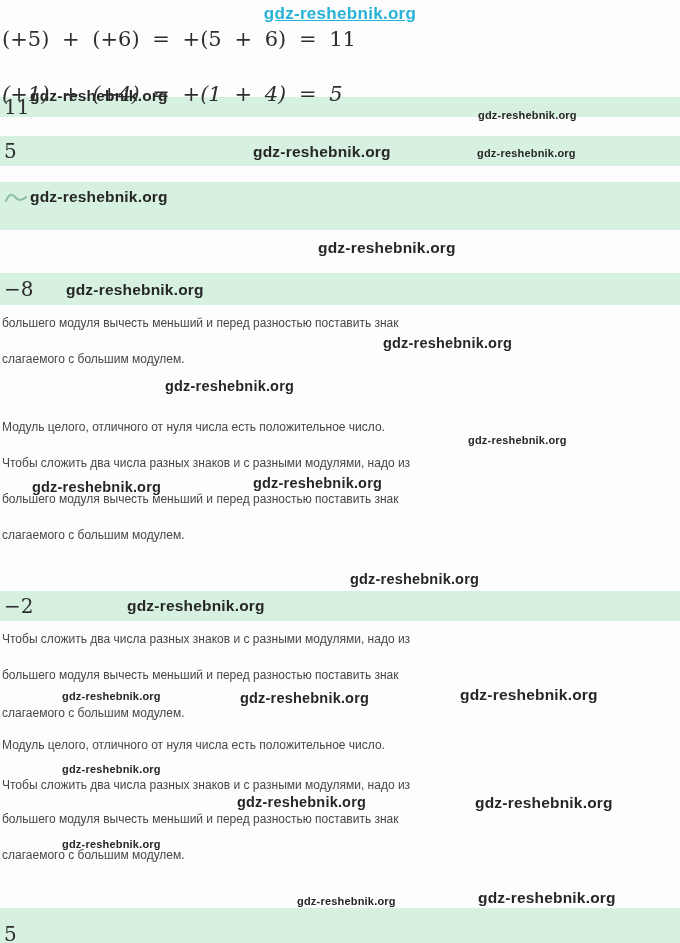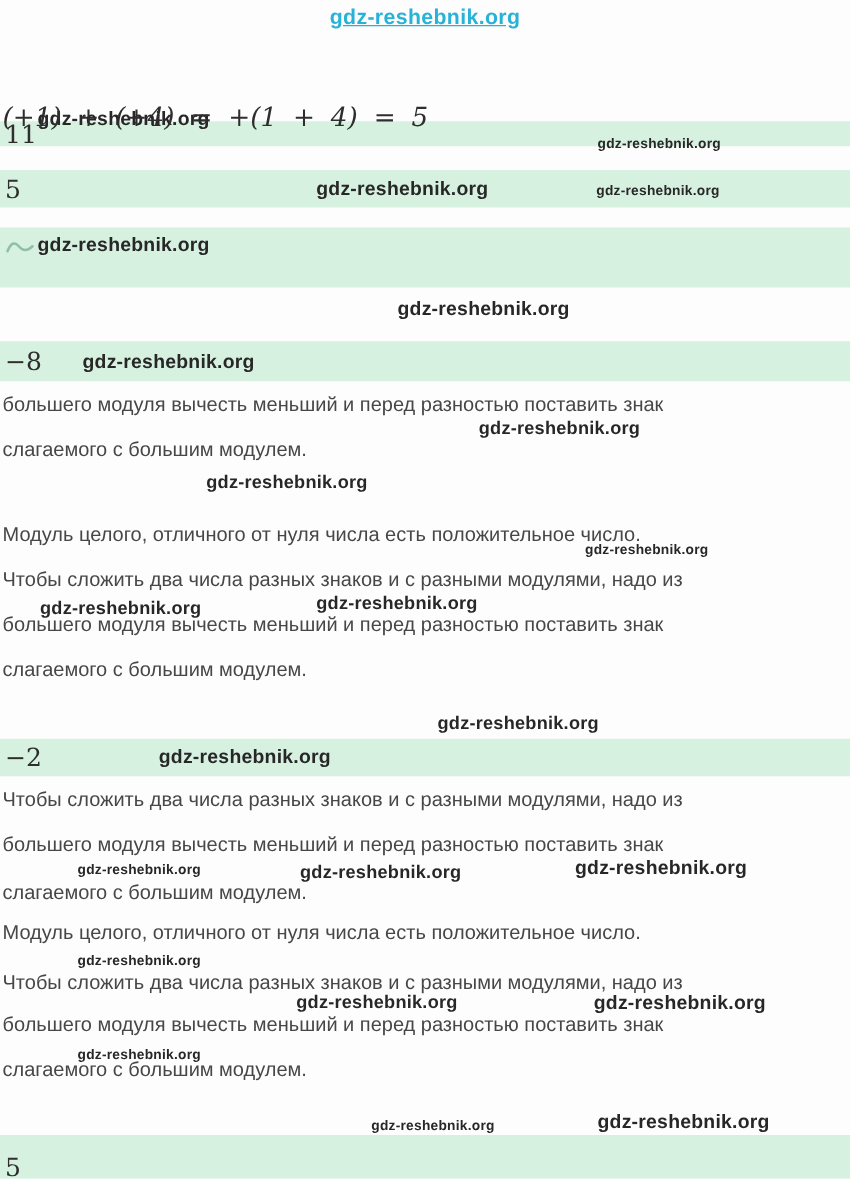--- a/index.html
+++ b/index.html
@@ -38,21 +38,21 @@
   .answer-val{
     position:absolute;
     left:4px;
     top:50%;
     transform:translateY(-50%);
     font-family:"DejaVu Serif","Liberation Serif",serif;
     font-size:20px;
     color:#2e2e2e;
   }
   .txt{
-    font-size:16px;
+    font-size:12px;
     color:#474747;
     text-align:center;
   }
   .wm{
     color:#272727;
     font-weight:700;
     letter-spacing:.2px;
   }
   .wm-sm{font-size:11px;font-weight:600;}
   .wm-md{font-size:14.5px;}
@@ -62,20 +62,21 @@
     left:4px;top:6px;
   }
 </style>
 </head>
 <body>
 
 <div class="page">
 
   <div class="abs top-link">gdz-reshebnik.org</div>
 
+  <div class="abs equation" style="left:2px;top:27px;">(+5) + (+6) = +(5 + 6) = 11</div>
   <div class="abs answer-bar" style="top:62px;height:20px;margin-top:35px;">
     <span class="answer-val">11</span>
     <span class="abs wm wm-sm" style="left:478px;top:12px;">gdz-reshebnik.org</span>
   </div>
   <div class="abs wm wm-lg" style="left:30px;top:87px;">gdz-reshebnik.org</div>
 
   <div class="abs equation" style="left:2px;top:82px;font-style:italic;">(+1) + (+4) = +(1 + 4) = 5</div>
   <div class="abs answer-bar" style="top:136px;height:30px;">
     <span class="answer-val">5</span>
     <span class="abs wm wm-lg" style="left:253px;top:7px;">gdz-reshebnik.org</span>

